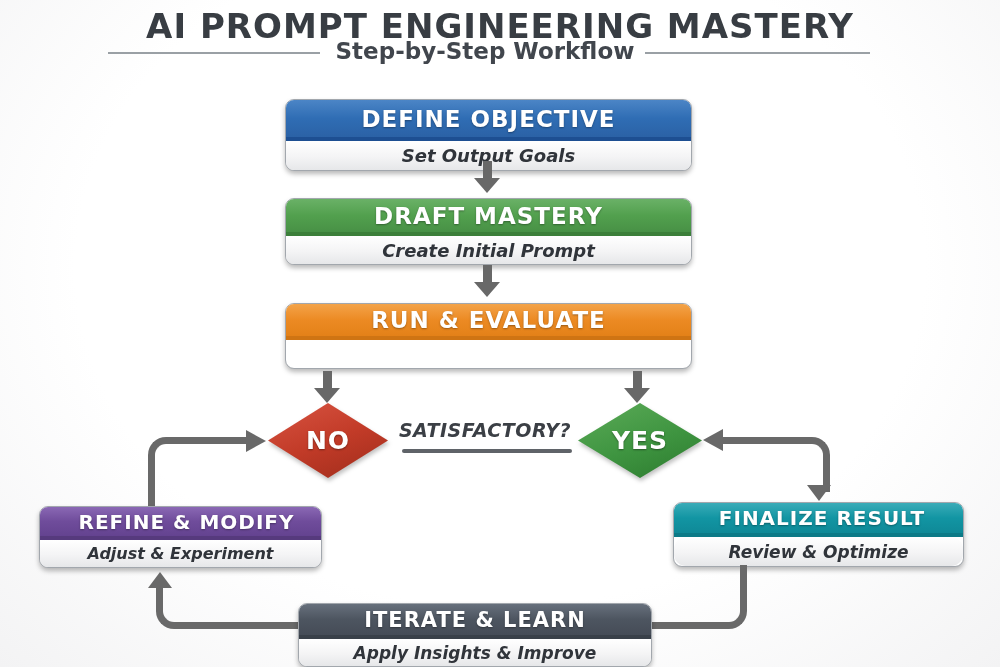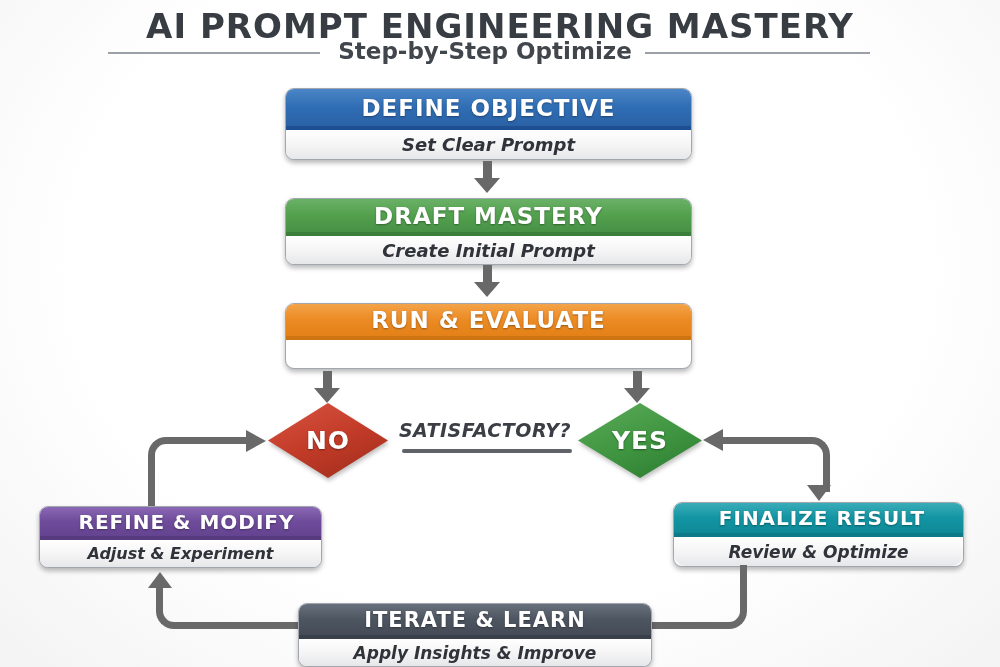--- a/index.html
+++ b/index.html
@@ -24,21 +24,21 @@
   .pbox-body{display:flex;align-items:center;justify-content:center;
              font-style:italic;font-weight:bold;color:#30343a;
              background:linear-gradient(180deg,#ffffff 0%,#f4f4f5 55%,#e6e7e9 100%);}
   .h-blue  {background:linear-gradient(180deg,#4b85c6 0%,#2f6db4 50%,#2b62a6 100%);border-bottom:4px solid #1d4f92;}
   .h-green {background:linear-gradient(180deg,#6ab167 0%,#52a04e 50%,#489146 100%);border-bottom:4px solid #3c7f3a;}
   .h-orange{background:linear-gradient(180deg,#f3a349 0%,#ec8a23 50%,#e48118 100%);border-bottom:4px solid #cf7413;}
   .h-purple{background:linear-gradient(180deg,#8a68b4 0%,#6f4c9b 50%,#644390 100%);border-bottom:4px solid #563a7d;padding-left:12px;}
   .h-teal  {background:linear-gradient(180deg,#3aacb8 0%,#1295a3 50%,#0f8997 100%);border-bottom:4px solid #0c7a87;}
   .h-slate {background:linear-gradient(180deg,#67707c 0%,#4d5560 50%,#454c57 100%);border-bottom:4px solid #394049;}
 
-  #box-define  {left:285px;top:88px; width:405px;height:70px;}
+  #box-define  {left:285px;top:99px; width:405px;height:70px;}
   #box-define   .pbox-head{height:37px;font-size:23px;}
   #box-define   .pbox-body{height:29px;font-size:18px;}
   #box-draft   {left:285px;top:198px;width:405px;height:65px;}
   #box-draft    .pbox-head{height:33px;font-size:23px;}
   #box-draft    .pbox-body{height:28px;font-size:18px;}
   #box-run     {left:285px;top:303px;width:405px;height:64px;}
   #box-run      .pbox-head{height:32px;font-size:23px;}
   #box-run      .pbox-body{height:28px;font-size:18px;}
   #box-refine  {left:39px; top:506px;width:281px;height:60px;}
   #box-refine   .pbox-head{height:29px;font-size:20px;}
@@ -93,26 +93,26 @@
   .logo-name{font-size:24px;font-weight:bold;letter-spacing:1px;line-height:26px;}
   .logo-site{font-size:13px;color:#e8e8e8;line-height:15px;}
 </style>
 </head>
 <body>
 
 <div class="canvas">
 
   <div class="title">AI PROMPT ENGINEERING MASTERY</div>
   <div class="subline left"></div>
-  <div class="subtitle">Step-by-Step Optimize</div>
+  <div class="subtitle">Step-by-Step Workflow</div>
   <div class="subline right"></div>
 
   <div class="pbox" id="box-define">
     <div class="pbox-head h-blue">DEFINE OBJECTIVE</div>
-    <div class="pbox-body">Set Clear Prompt</div>
+    <div class="pbox-body">Set Output Goals</div>
   </div>
 
   <div class="down-arrow" style="left:474px;top:161px;">
     <div class="shaft"></div>
     <div class="head"></div>
   </div>
 
   <div class="pbox" id="box-draft">
     <div class="pbox-head h-green">DRAFT MASTERY</div>
     <div class="pbox-body">Create Initial Prompt</div>

